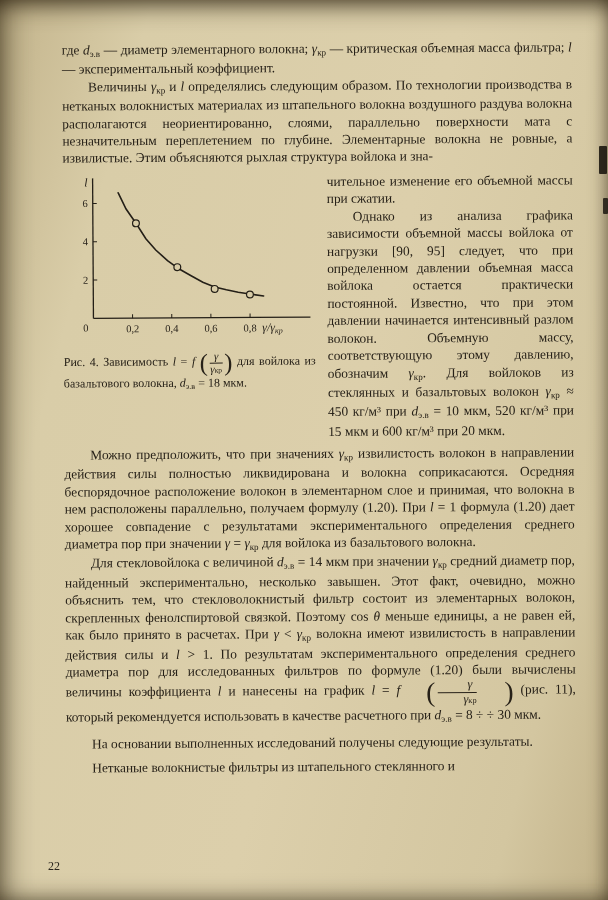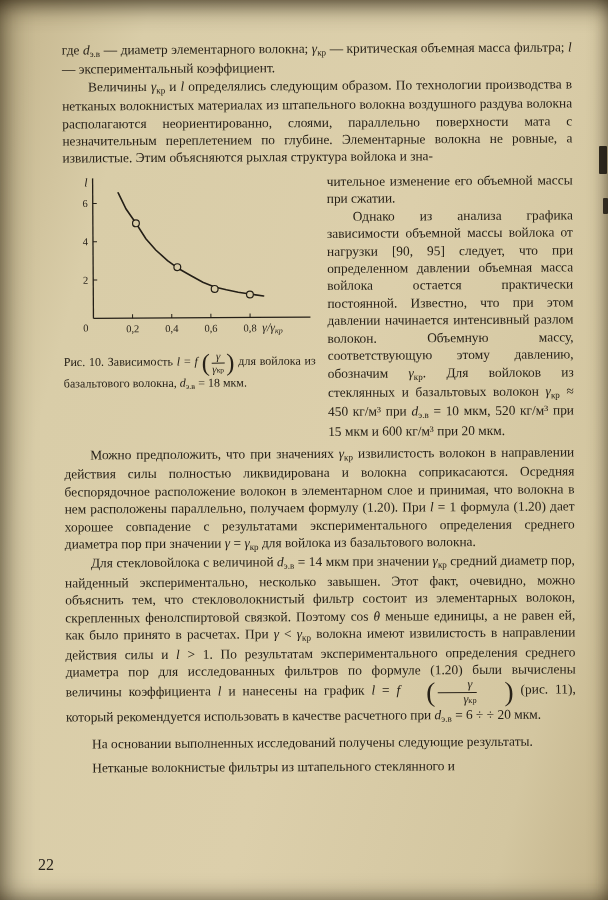--- a/index.html
+++ b/index.html
@@ -38,21 +38,21 @@
 
   .run-n{}
   .run-i{font-style:italic;}
   .run-sub{font-size:0.68em;vertical-align:-0.28em;}
   .frac-wrap{display:inline-flex;align-items:center;vertical-align:-0.5em;}
   .paren{font-size:2.05em;line-height:.9;font-weight:300;}
   .frac{display:inline-flex;flex-direction:column;align-items:center;font-style:italic;font-size:.92em;line-height:1.05;margin:0 2px;}
   .frac .num{border-bottom:1px solid currentColor;padding:0 4px 1px;}
   .frac .densub{font-size:.68em;font-style:normal;}
 
-  .page-number{position:absolute;left:38px;bottom:26px;font-size:16px;color:#2a241c;}
+  .page-number{position:absolute;left:48px;bottom:26px;font-size:12px;color:#2a241c;}
   .edge-mark{position:absolute;background:#1c1710;border-radius:1px;}
   .edge-mark.m1{right:1px;top:146px;width:8px;height:28px;opacity:.9;}
   .edge-mark.m2{right:0;top:198px;width:5px;height:16px;opacity:.85;}
 </style>
 </head>
 <body>
 
 <div class="page">
   <div class="edge-mark m1"></div>
   <div class="edge-mark m2"></div>
@@ -83,21 +83,21 @@
             <text x="25" y="32.64285714285715" text-anchor="end" class="tick">6</text>
             <text x="25" y="157" text-anchor="end" class="tick">0</text>
             <text x="25" y="12" text-anchor="end" class="axis-label">l</text>
             <text x="198.63157894736844" y="158" text-anchor="start" class="axis-label"><tspan>γ/γ</tspan><tspan font-size="8" dy="2">кр</tspan></text>
             <path d="M55.5 18.6 L63.3 34.9 L73.1 49.2 L82.9 64.6 L92.7 76.0 L104.4 86.6 L116.1 95.2 L127.9 101.9 L139.6 108.6 L151.4 113.4 L163.1 116.2 L174.9 118.7 L186.6 120.6 L200.3 122.6" fill="none" stroke="#241f17" stroke-width="1.6" stroke-linecap="round"></path>
             <circle cx="73.07368421052632" cy="49.24285714285713" r="3.4" fill="#d9cda8" stroke="#241f17" stroke-width="1.2"></circle>
             <circle cx="114.18947368421053" cy="93.27142857142857" r="3.4" fill="#d9cda8" stroke="#241f17" stroke-width="1.2"></circle>
             <circle cx="151.38947368421054" cy="115.28571428571429" r="3.4" fill="#d9cda8" stroke="#241f17" stroke-width="1.2"></circle>
             <circle cx="186.63157894736844" cy="121.02857142857142" r="3.4" fill="#d9cda8" stroke="#241f17" stroke-width="1.2"></circle>
           </svg>
-        <p class="caption"><span class="run-n">Рис. 10. Зависимость </span><span class="run-i">l</span><span class="run-n"> = </span><span class="run-i">f</span><span class="run-n"> </span><span class="frac-wrap">
+        <p class="caption"><span class="run-n">Рис. 4. Зависимость </span><span class="run-i">l</span><span class="run-n"> = </span><span class="run-i">f</span><span class="run-n"> </span><span class="frac-wrap">
               <span class="paren">(</span>
               <span class="frac">
                 <span class="num">γ</span>
                 <span class="den">γ<span class="densub">кр</span></span>
               </span>
               <span class="paren">)</span>
             </span><span class="run-n"> для войлока из базальтового волокна, </span><span class="run-i">d</span><span class="run-sub">э.в</span><span class="run-n"> = 18 мкм.</span></p>
       </div>
       <div class="right-col">
         <p class="para no-indent"><span class="run-n">чительное изменение его объемной массы при сжатии.</span></p>
@@ -106,20 +106,20 @@
     </div>
 
     <p class="para"><span class="run-n">Можно предположить, что при значениях </span><span class="run-i">γ</span><span class="run-sub">кр</span><span class="run-n"> извилистость волокон в направлении действия силы полностью ликвидирована и волокна соприкасаются. Осредняя беспорядочное расположение волокон в элементарном слое и принимая, что волокна в нем расположены параллельно, получаем формулу (1.20). При </span><span class="run-i">l</span><span class="run-n"> = 1 формула (1.20) дает хорошее совпадение с результатами экспериментального определения среднего диаметра пор при значении </span><span class="run-i">γ</span><span class="run-n"> = </span><span class="run-i">γ</span><span class="run-sub">кр</span><span class="run-n"> для войлока из базальтового волокна.</span></p>
     <p class="para"><span class="run-n">Для стекловойлока с величиной </span><span class="run-i">d</span><span class="run-sub">э.в</span><span class="run-n"> = 14 мкм при значении </span><span class="run-i">γ</span><span class="run-sub">кр</span><span class="run-n"> средний диаметр пор, найденный экспериментально, несколько завышен. Этот факт, очевидно, можно объяснить тем, что стекловолокнистый фильтр состоит из элементарных волокон, скрепленных фенолспиртовой связкой. Поэтому cos </span><span class="run-i">θ</span><span class="run-n"> меньше единицы, а не равен ей, как было принято в расчетах. При </span><span class="run-i">γ</span><span class="run-n"> &lt; </span><span class="run-i">γ</span><span class="run-sub">кр</span><span class="run-n"> волокна имеют извилистость в направлении действия силы и </span><span class="run-i">l</span><span class="run-n"> &gt; 1. По результатам экспериментального определения среднего диаметра пор для исследованных фильтров по формуле (1.20) были вычислены величины коэффициента </span><span class="run-i">l</span><span class="run-n"> и нанесены на график </span><span class="run-i">l</span><span class="run-n"> = </span><span class="run-i">f</span><span class="frac-wrap">
           <span class="paren">(</span>
           <span class="frac">
             <span class="num">γ</span>
             <span class="den">γ<span class="densub">кр</span></span>
           </span>
           <span class="paren">)</span>
-        </span><span class="run-n"> (рис. 11), который рекомендуется использовать в качестве расчетного при </span><span class="run-i">d</span><span class="run-sub">э.в</span><span class="run-n"> = 6 ÷ ÷ 20 мкм.</span></p>
+        </span><span class="run-n"> (рис. 11), который рекомендуется использовать в качестве расчетного при </span><span class="run-i">d</span><span class="run-sub">э.в</span><span class="run-n"> = 8 ÷ ÷ 30 мкм.</span></p>
     <p class="para gap-sm"><span class="run-n">На основании выполненных исследований получены следующие результаты.</span></p>
     <p class="para gap-sm"><span class="run-n">Нетканые волокнистые фильтры из штапельного стеклянного и</span></p>
 
   </div>
 
   <div class="page-number">22</div>
 </div>
 
 </body></html>

